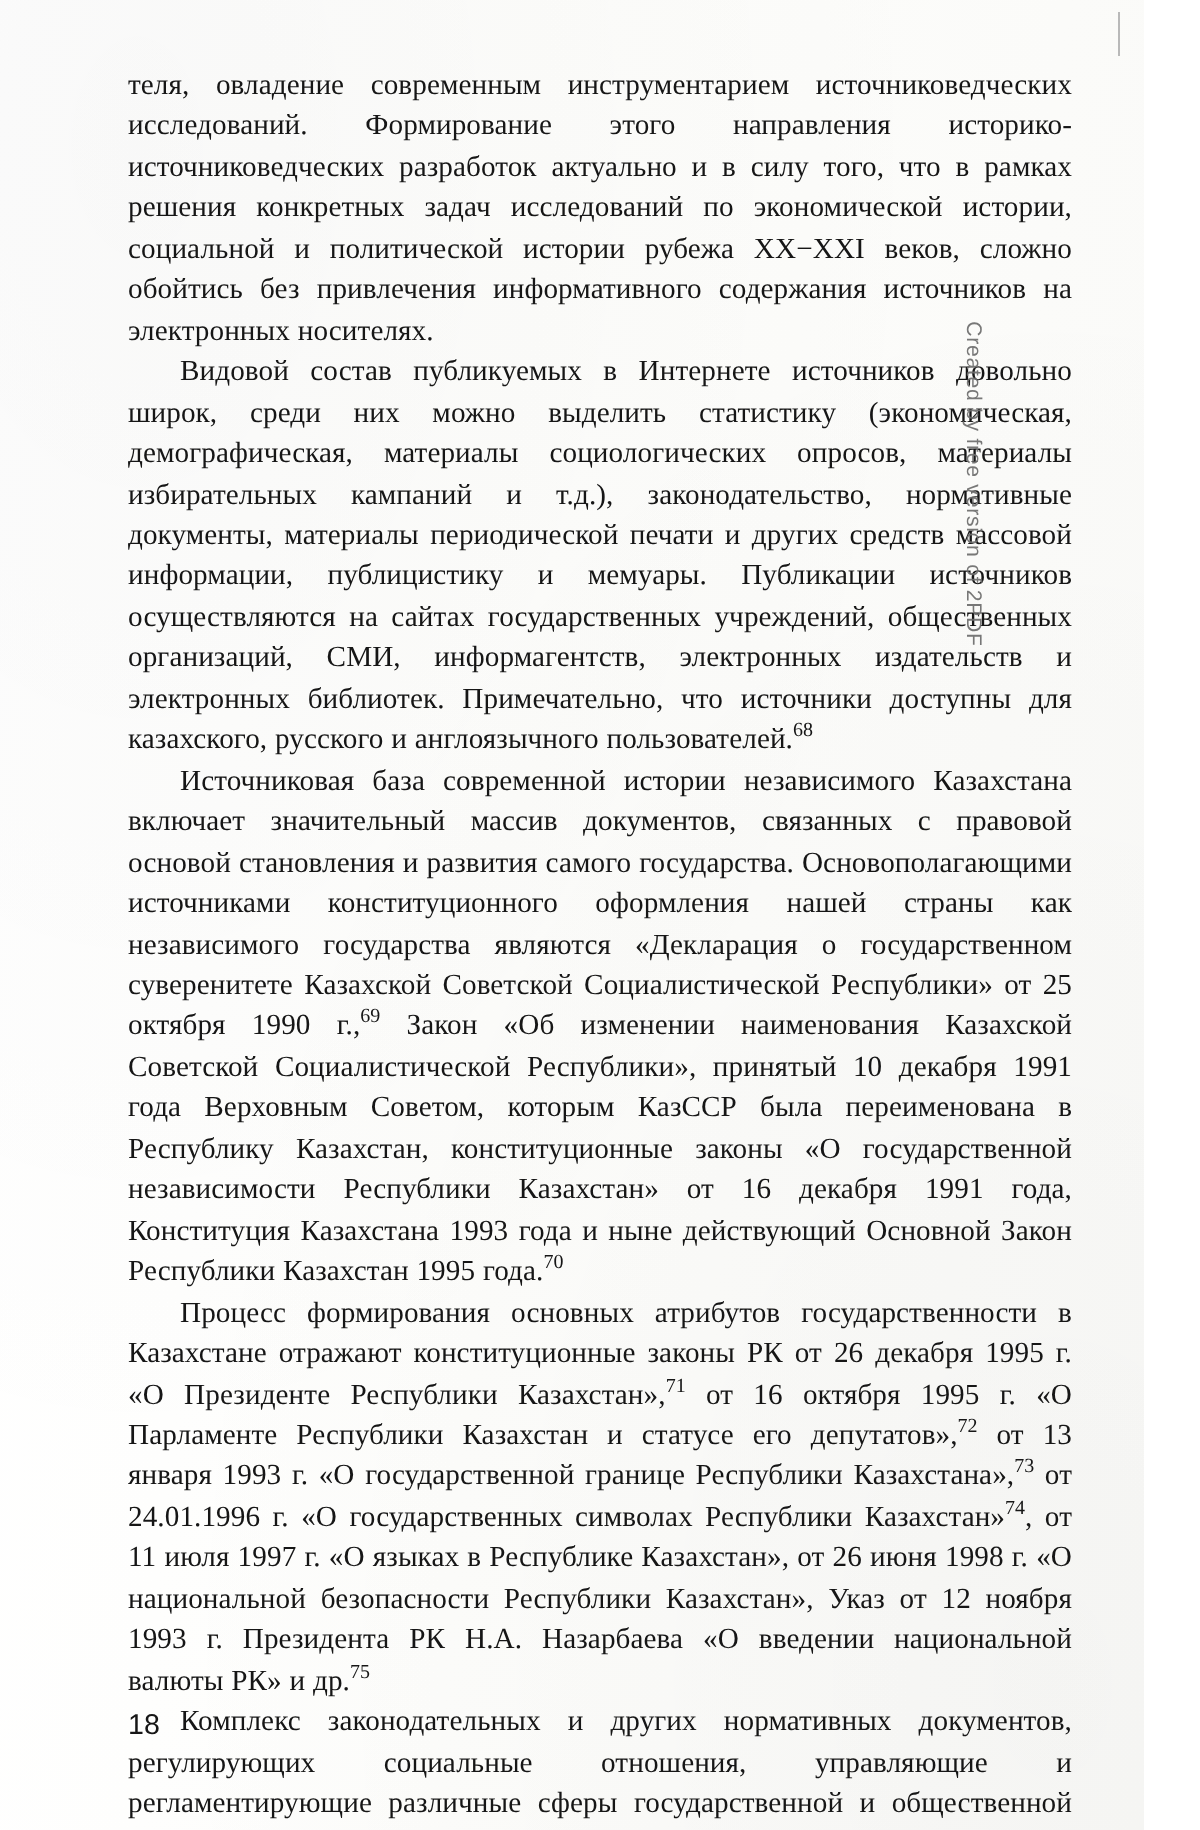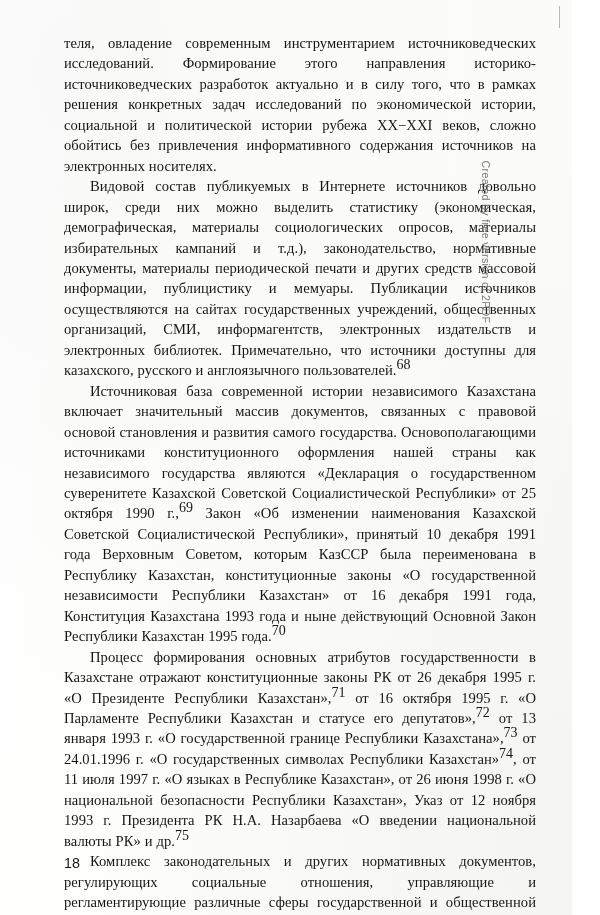--- a/index.html
+++ b/index.html
@@ -54,21 +54,21 @@
     text-indent: 0;
     color: #161616;
   }
   p.para + p.para {
     margin-top: 0;
   }
   p.para.indented {
     text-indent: 26px;
   }
   sup.fn {
-    font-size: 14px;
+    font-size: 10px;
     line-height: 0;
     vertical-align: super;
     letter-spacing: 0;
   }
 
   .page-number {
     position: absolute;
     left: 64px;
     top: 855px;
     font-size: 14.3px;

